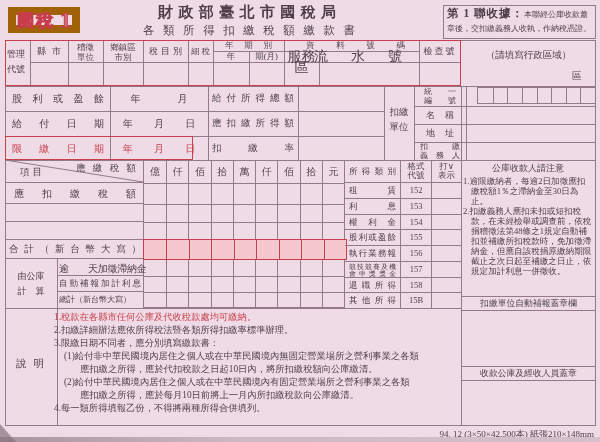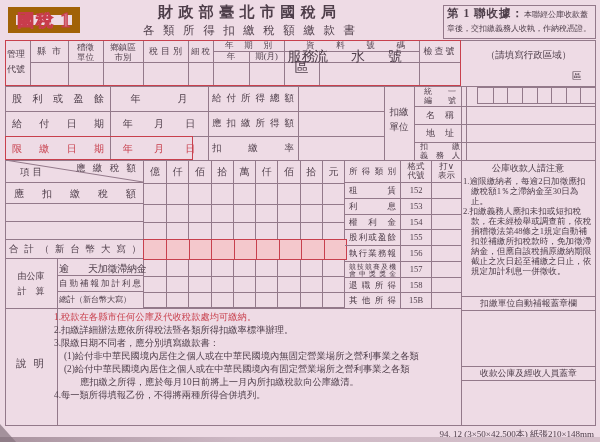--- a/index.html
+++ b/index.html
@@ -317,20 +317,21 @@
 
   <div class="t ctr" style="left:461px;top:298px;width:135px;height:12px;line-height:11px;font-size:8.8px">扣繳單位自動補報蓋章欄</div>
   <div class="t ctr" style="left:461px;top:368px;width:135px;height:12px;line-height:11px;font-size:8.8px">收款公庫及經收人員蓋章</div>
 
   <div class="t jz" style="left:8px;top:357px;width:44px;font-size:10.5px;padding:0 8px">說明</div>
   <div class="t" style="left:54px;top:311px;width:404px">
     <div class="il redtx">1.稅款在各縣市任何公庫及代收稅款處均可繳納。</div>
     <div class="il">2.扣繳詳細辦法應依所得稅法暨各類所得扣繳率標準辦理。</div>
     <div class="il">3.限繳日期不同者，應分別填寫繳款書：</div>
     <div class="il i1">(1)給付非中華民國境內居住之個人或在中華民國境內無固定營業場所之營利事業之各類</div>
+    <div class="il i2">應扣繳之所得，應於代扣稅款之日起10日內，將所扣繳稅額向公庫繳清。</div>
     <div class="il i1">(2)給付中華民國境內居住之個人或在中華民國境內有固定營業場所之營利事業之各類</div>
     <div class="il i2">應扣繳之所得，應於每月10日前將上一月內所扣繳稅款向公庫繳清。</div>
     <div class="il">4.每一類所得填報乙份，不得將兩種所得合併填列。</div>
   </div>
 
   <div class="t" style="left:296px;top:428px;width:298px;text-align:right;font-size:9px">94. 12 (3×50×42,500本) 紙張210×148mm</div>
 
   <div class="box" style="left:0;top:437px;width:600px;height:5px;background:linear-gradient(90deg,#a9939f,#cdb8c4 40%,#d5bfca)"></div>
   <div class="box" style="left:0;top:424px;width:0;height:0;border-bottom:18px solid #85747e;border-right:16px solid transparent;opacity:.7"></div>
 

